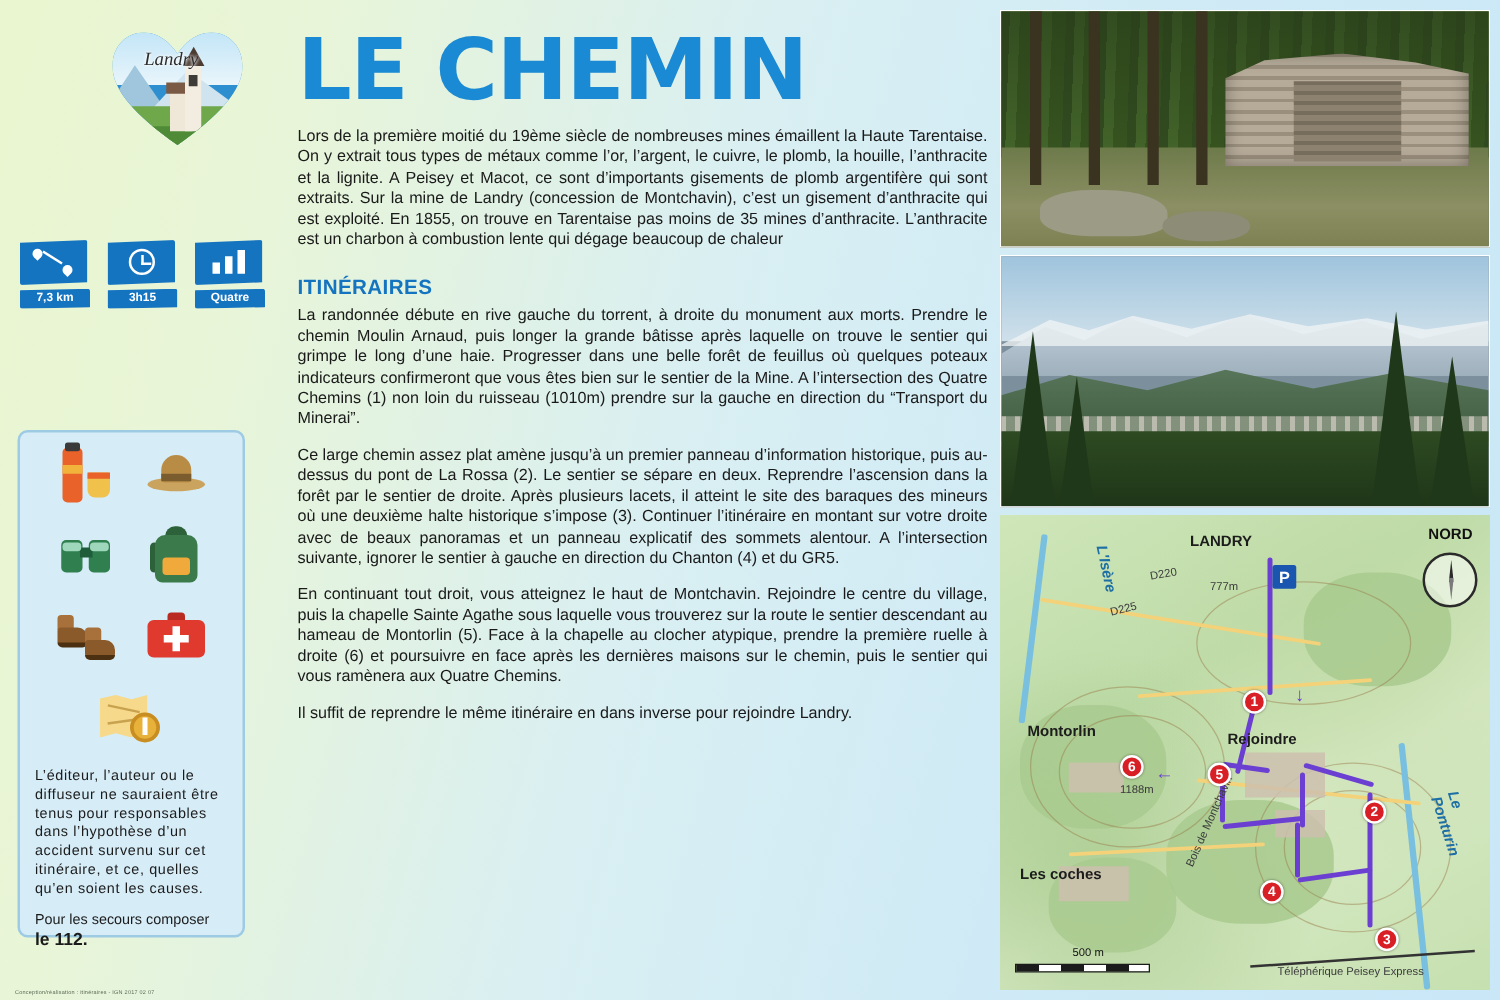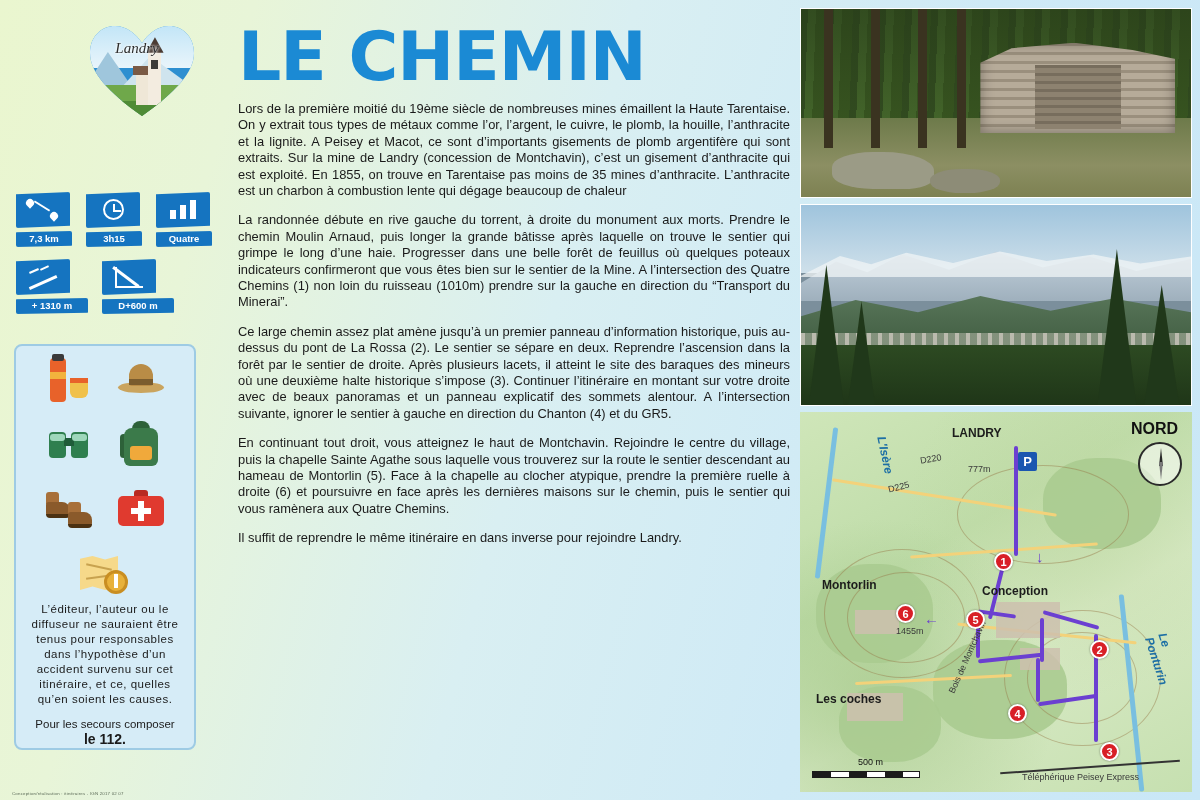--- a/index.html
+++ b/index.html
@@ -132,22 +132,22 @@
   .fach { left:21px; top:28px; width:20px; height:6px; background:#fff; }
   
   .mp { left:6px; top:12px; width:38px; height:34px; background:#f6d98a;
         clip-path:polygon(0 8%, 33% 0, 66% 10%, 100% 0, 100% 92%, 66% 100%, 33% 90%, 0 100%); }
   .mpl1 { left:12px; top:22px; width:26px; height:2px; background:#c8a24f; transform:rotate(12deg); }
   .mpl2 { left:12px; top:32px; width:26px; height:2px; background:#c8a24f; transform:rotate(-8deg); }
   .cmp { left:30px; top:26px; width:24px; height:24px; border-radius:50%; background:#e8b13a; border:3px solid #c98e22; }
   .cmpn { left:40px; top:30px; width:4px; height:14px; background:#fff; }
 
   #equip-note {
-    position:absolute; left:12px; right:12px; top:256px;
-    font-size:11.5px; line-height:15px; color:#1b1b1b; text-align:center;
+    position:absolute; left:12px; right:12px; top:268px;
+    font-size:11.5px; line-height:15px; color:#1b1b1b; 
   }
   #equip-note .spaced { letter-spacing:.5px; }
   #equip-note b { font-size:14px; }
 
   
   #center { position:absolute; left:238px; top:0; width:552px; height:763px; }
   #title {
     margin:26px 0 0; color:#1b8ad4;
     font-size:68px; line-height:62px; font-weight:bold; letter-spacing:-1px;
     font-family:"DejaVu Sans", sans-serif;
@@ -229,21 +229,21 @@
     background:#d81f26; color:#fff; font-size:11px; font-weight:bold;
     display:flex; align-items:center; justify-content:center;
     border:2px solid #fff; box-shadow:0 0 2px rgba(0,0,0,.5);
   }
   #compass { position:absolute; right:10px; top:30px; width:44px; height:44px;
     border-radius:50%; border:2px solid #2a2a2a; background:rgba(255,255,255,.55); }
   #compass:before { content:""; position:absolute; left:19px; top:4px; width:4px; height:18px;
     background:#2a2a2a; clip-path:polygon(50% 0,100% 100%,0 100%); }
   #compass:after { content:""; position:absolute; left:19px; bottom:4px; width:4px; height:18px;
     background:#7a7a7a; clip-path:polygon(50% 100%,100% 0,0 0); }
-  #nord-label { position:absolute; right:14px; top:8px; font-size:16px; font-weight:bold; color:#111; }
+  #nord-label { position:absolute; right:14px; top:8px; font-size:12px; font-weight:bold; color:#111; }
   #parking {
     position:absolute; left:218px; top:40px; width:19px; height:19px;
     background:#1a56b0; color:#fff; font-weight:bold; font-size:13px;
     display:flex; align-items:center; justify-content:center; border-radius:2px;
   }
   #scalebar { position:absolute; left:12px; bottom:14px; width:108px; }
   #scale-bar-track { height:7px; background:
     repeating-linear-gradient(90deg,#1b1b1b 0 18px,#ffffff 18px 36px); border:1px solid #1b1b1b; }
   #scale-label { position:absolute; left:46px; top:-14px; font-size:9px; color:#111; }
   .m-arrow { position:absolute; color:#6b3fd1; font-size:15px; font-weight:bold; }
@@ -298,37 +298,20 @@
         </div>
         <div class="badge">
           <div class="badge-ico">
             <div class="ico-white b1"></div>
               <div class="ico-white b2"></div>
               <div class="ico-white b3"></div>
           </div>
           <div class="badge-lbl">Quatre</div>
         </div>
       </div>
-      <div class="badge-row">
-        <div class="badge">
-          <div class="badge-ico">
-            <div class="ico-white e1"></div>
-              <div class="ico-white e2"></div>
-              <div class="ico-white e3"></div>
-          </div>
-          <div class="badge-lbl">+ 1310 m</div>
-        </div>
-        <div class="badge">
-          <div class="badge-ico">
-            <div class="ico-white t1"></div>
-              <div class="ico-white t2"></div>
-          </div>
-          <div class="badge-lbl">D+600 m</div>
-        </div>
-      </div>
     </div>
 
     <div id="equip">
       <div class="eq-grid">
         <div class="eq-cell">
           <div class="pill bt"></div>
             <div class="pill btc"></div>
             <div class="pill btl"></div>
           <div class="pill cup"></div>
             <div class="pill cupl"></div>
@@ -379,20 +362,21 @@
         <div><b>le 112.</b></div>
       </div>
     </div>
   </div>
 
   <div id="center">
     <h1 id="title">
       <span>LE CHEMIN</span><br>
     </h1>
     <p class="body-p">Lors de la première moitié du 19ème siècle de nombreuses mines émaillent la Haute Tarentaise. On y extrait tous types de métaux comme l’or, l’argent, le cuivre, le plomb, la houille, l’anthracite et la lignite. A Peisey et Macot, ce sont d’importants gisements de plomb argentifère qui sont extraits. Sur la mine de Landry (concession de Montchavin), c’est un gisement d’anthracite qui est exploité. En 1855, on trouve en Tarentaise pas moins de 35 mines d’anthracite. L’anthracite est un charbon à combustion lente qui dégage beaucoup de chaleur</p>
+    <div id="sec-itin">ITINÉRAIRES</div>
     <p class="body-p" style="margin-top:4px;">La randonnée débute en rive gauche du torrent, à droite du monument aux morts. Prendre le chemin Moulin Arnaud, puis longer la grande bâtisse après laquelle on trouve le sentier qui grimpe le long d’une haie. Progresser dans une belle forêt de feuillus où quelques poteaux indicateurs confirmeront que vous êtes bien sur le sentier de la Mine. A l’intersection des Quatre Chemins (1) non loin du ruisseau (1010m) prendre sur la gauche en direction du “Transport du Minerai”.</p>
     <p class="body-p">Ce large chemin assez plat amène jusqu’à un premier panneau d’information historique, puis au-dessus du pont de La Rossa (2). Le sentier se sépare en deux. Reprendre l’ascension dans la forêt par le sentier de droite. Après plusieurs lacets, il atteint le site des baraques des mineurs où une deuxième halte historique s’impose (3). Continuer l’itinéraire en montant sur votre droite avec de beaux panoramas et un panneau explicatif des sommets alentour. A l’intersection suivante, ignorer le sentier à gauche en direction du Chanton (4) et du GR5.</p>
     <p class="body-p">En continuant tout droit, vous atteignez le haut de Montchavin. Rejoindre le centre du village, puis la chapelle Sainte Agathe sous laquelle vous trouverez sur la route le sentier descendant au hameau de Montorlin (5). Face à la chapelle au clocher atypique, prendre la première ruelle à droite (6) et poursuivre en face après les dernières maisons sur le chemin, puis le sentier qui vous ramènera aux Quatre Chemins.</p>
     <p class="body-p">Il suffit de reprendre le même itinéraire en dans inverse pour rejoindre Landry.</p>
   </div>
 
   <div id="right">
 
     <div class="photo" id="photo1">
       <div class="p1-sky"></div>
@@ -456,27 +440,27 @@
       <div class="m-track" style="left:240px; top:206px; width:4px; height:44px;"></div>
       <div class="m-track" style="left:242px; top:206px; width:58px; height:4px; transform:rotate(16deg);"></div>
       <div class="m-track" style="left:294px; top:222px; width:4px; height:108px;"></div>
       <div class="m-track" style="left:238px; top:286px; width:60px; height:4px; transform:rotate(-8deg);"></div>
       <div class="m-track" style="left:236px; top:246px; width:4px; height:44px;"></div>
       <div class="m-arrow" style="left:236px; top:136px;">↓</div>
       <div class="m-arrow" style="left:124px; top:198px;">←</div>
       <div class="m-cable" style="left:200px; top:354px; width:180px; transform:rotate(-4deg);"></div>
 
       <div class="m-label" style="left:152px; top:14px;">LANDRY</div>
-      <div class="m-label" style="left:182px; top:172px;">Conception</div>
+      <div class="m-label" style="left:182px; top:172px;">Rejoindre</div>
       <div class="m-label" style="left:22px; top:166px;">Montorlin</div>
       <div class="m-label" style="left:16px; top:280px;">Les coches</div>
       <div class="m-label river" style="left:66px; top:36px; transform:rotate(78deg);">L'Isère</div>
       <div class="m-label river" style="left:336px; top:236px; transform:rotate(72deg);">Le Ponturin</div>
       <div class="m-label small" style="left:168px; top:52px;">777m</div>
-      <div class="m-label small" style="left:96px; top:214px;">1455m</div>
+      <div class="m-label small" style="left:96px; top:214px;">1188m</div>
       <div class="m-label small" style="left:120px; top:42px; transform:rotate(-10deg);">D220</div>
       <div class="m-label small" style="left:88px; top:70px; transform:rotate(-14deg);">D225</div>
       <div class="m-label small" style="left:128px; top:240px; transform:rotate(-66deg);">Bois de Montchavin</div>
       <div class="m-label small" style="left:222px; top:360px;">Téléphérique Peisey Express</div>
 
       <div class="m-marker" style="left:194px; top:140px;">1</div>
       <div class="m-marker" style="left:290px; top:228px;">2</div>
       <div class="m-marker" style="left:300px; top:330px;">3</div>
       <div class="m-marker" style="left:208px; top:292px;">4</div>
       <div class="m-marker" style="left:166px; top:198px;">5</div>

